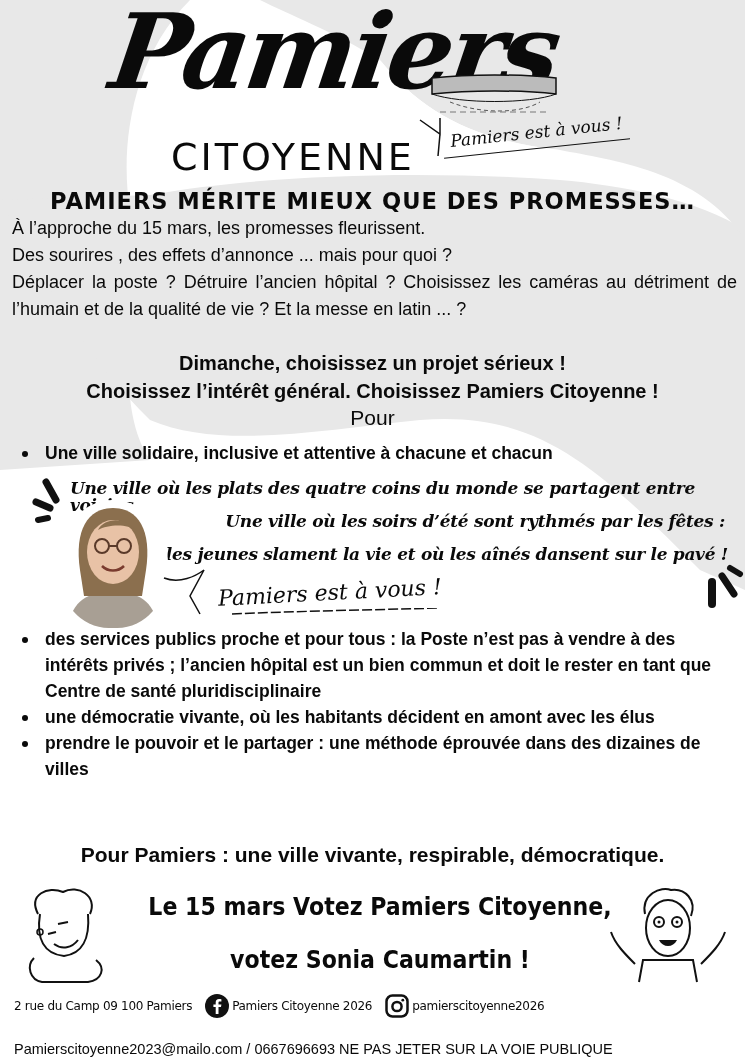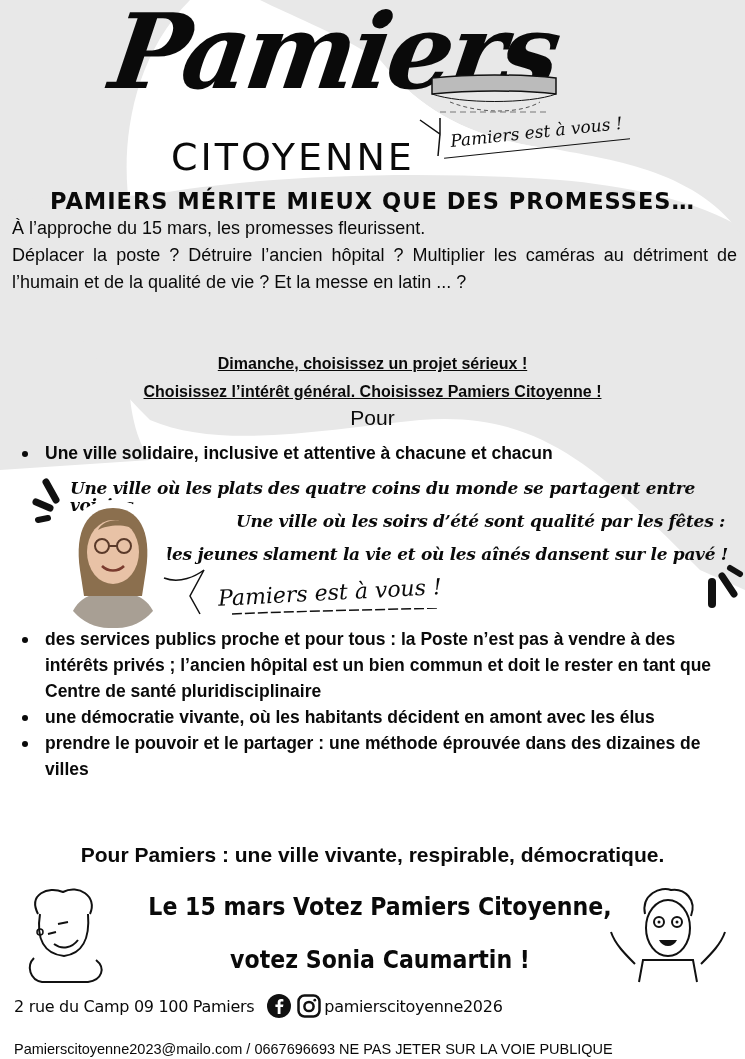--- a/index.html
+++ b/index.html
@@ -37,21 +37,21 @@
     .headline {
       top: 188px;
       font-family: "DejaVu Sans", sans-serif; font-weight: bold;
       font-size: 23px; letter-spacing: 1px; transform: scaleX(0.98);
     }
 
     .intro { top: 215px; left: 12px; width: 725px; font-size: 18px; line-height: 27px; }
     .intro p { margin: 0; }
     .intro .justify { text-align: justify; text-align-last: left; }
 
-    .bold-line { font-weight: bold; font-size: 16px; line-height: 27px; text-decoration: underline; }
+    .bold-line { font-weight: bold; font-size: 20px; line-height: 27px; }
     .b1 { top: 350px; }
     .b2 { top: 378px; }
     .pour { top: 406px; font-size: 21px; }
 
     ul.bullets { margin: 0; padding: 0; list-style: none; }
     ul.bullets li {
       position: relative; padding-left: 45px; font-weight: bold; font-size: 17.5px; line-height: 26px;
     }
     ul.bullets li::before {
       content: ""; position: absolute; left: 22px; top: 11px; width: 6px; height: 6px;
@@ -94,21 +94,21 @@
     .vote2 {
       top: 946px; left: 120px; width: 520px; text-align: center;
       font-family: "DejaVu Sans", sans-serif; font-weight: bold; font-size: 24px;
       transform: scaleX(0.92);
     }
     .cartoon-left { top: 884px; left: 18px; width: 95px; height: 100px; }
     .cartoon-right { top: 884px; left: 605px; width: 125px; height: 100px; }
 
     .footer1 {
       top: 994px; left: 14px; width: 725px; font-family: "DejaVu Sans", sans-serif;
-      font-size: 16px; display: flex; align-items: center; white-space: nowrap; letter-spacing: -0.3px;
+      font-size: 12px; display: flex; align-items: center; white-space: nowrap; letter-spacing: -0.3px;
     }
     .footer1 .sp { margin-right: 10px; }
     .footer1 svg { flex: none; }
     .footer2 {
       top: 1041px; left: 14px; width: 725px; font-size: 14.5px; white-space: nowrap;
     }
     .icon-inline { display: inline-flex; align-items: center; margin: 0 3px; }
   </style>
 </head>
 <body>
@@ -130,21 +130,22 @@
 </svg>
 <svg class="layer bubble-tail" viewBox="0 0 36 44">
   <path d="M2,6 L22,20 L22,4 M22,20 L20,42" fill="none" stroke="#111" stroke-width="1.5"></path>
 </svg>
 <div class="layer bubble">Pamiers est à vous !</div>
 
 <div class="layer center headline">PAMIERS MÉRITE MIEUX QUE DES PROMESSES…</div>
 
 <div class="layer intro">
   <p>À l’approche du 15 mars, les promesses fleurissent.</p>
-  <p class="justify">Déplacer la poste ? Détruire l’ancien hôpital ? Multiplier les caméras au détriment de l’humain et de la qualité de vie ? Et la messe en latin ... ?</p>
+  <p>Des sourires , des effets d’annonce ... mais pour quoi ?</p>
+  <p class="justify">Déplacer la poste ? Détruire l’ancien hôpital ? Choisissez les caméras au détriment de l’humain et de la qualité de vie ? Et la messe en latin ... ?</p>
 </div>
 <div class="layer center bold-line b1">Dimanche, choisissez un projet sérieux !</div>
 <div class="layer center bold-line b2">Choisissez l’intérêt général. Choisissez Pamiers Citoyenne !</div>
 <div class="layer center pour">Pour</div>
 
 <ul class="layer bullets list1">
   <li>Une ville solidaire, inclusive et attentive à chacune et chacun</li>
 </ul>
 
 <svg class="layer spark-left" viewBox="0 0 40 50">
@@ -152,21 +153,21 @@
   <path d="M4,24 L18,30" stroke="#111" stroke-width="7" stroke-linecap="round"></path>
   <path d="M6,42 L16,40" stroke="#111" stroke-width="6" stroke-linecap="round"></path>
 </svg>
 <svg class="layer spark-right" viewBox="0 0 45 50">
   <path d="M12,20 L12,42" stroke="#111" stroke-width="8" stroke-linecap="round"></path>
   <path d="M22,14 L34,32" stroke="#111" stroke-width="7" stroke-linecap="round"></path>
   <path d="M30,6 L40,12" stroke="#111" stroke-width="6" stroke-linecap="round"></path>
 </svg>
 
 <div class="layer script s1">Une ville où les plats des quatre coins du monde se partagent entre voisins.</div>
-<div class="layer script s2">Une ville où les soirs d’été sont qualité par les fêtes :</div>
+<div class="layer script s2">Une ville où les soirs d’été sont rythmés par les fêtes :</div>
 <div class="layer script s3">où les jeunes slament la vie et où les aînés dansent sur le pavé !</div>
 
 <svg class="layer photo" viewBox="0 0 110 128">
   <rect width="110" height="128" fill="#ffffff"></rect>
   <path d="M10,128 C14,100 30,92 55,92 C80,92 96,100 100,128 Z" fill="#a89f94"></path>
   <path d="M22,70 C16,30 30,8 55,8 C80,8 94,30 88,70 L84,96 L26,96 Z" fill="#8b6f4e"></path>
   <ellipse cx="55" cy="52" rx="26" ry="32" fill="#e8c2a6"></ellipse>
   <circle cx="44" cy="46" r="7" fill="none" stroke="#5a3a2a" stroke-width="2"></circle>
   <circle cx="66" cy="46" r="7" fill="none" stroke="#5a3a2a" stroke-width="2"></circle>
   <line x1="51" y1="46" x2="59" y2="46" stroke="#5a3a2a" stroke-width="2"></line>
@@ -212,20 +213,21 @@
 </svg>
 
 <div class="layer footer1">
   <span class="sp">2 rue du Camp 09 100 Pamiers</span>
   <span class="icon-inline">
     <svg width="24" height="24" viewBox="0 0 24 24">
         <circle cx="12" cy="12" r="12" fill="#111"></circle>
         <path d="M13.5,20 L13.5,13 L16,13 L16.4,10.5 L13.5,10.5 L13.5,8.8 C13.5,8 13.8,7.6 14.8,7.6 L16.4,7.6 L16.4,5.3 C16,5.2 15,5.1 14,5.1 C11.8,5.1 10.7,6.4 10.7,8.5 L10.7,10.5 L8.4,10.5 L8.4,13 L10.7,13 L10.7,20 Z" fill="#fff"></path>
       </svg>
   </span>
+  <span class="sp">Pamiers Citoyenne 2026</span>
   <span class="icon-inline">
     <svg width="24" height="24" viewBox="0 0 24 24">
         <rect x="1.5" y="1.5" width="21" height="21" rx="6" fill="none" stroke="#111" stroke-width="2.5"></rect>
         <circle cx="12" cy="12.5" r="4.6" fill="none" stroke="#111" stroke-width="2.5"></circle>
         <circle cx="17.8" cy="6.2" r="1.4" fill="#111"></circle>
       </svg>
   </span>
   <span>pamierscitoyenne2026</span>
 </div>
 <div class="layer footer2">Pamierscitoyenne2023@mailo.com / 0667696693 NE PAS JETER SUR LA VOIE PUBLIQUE</div>

